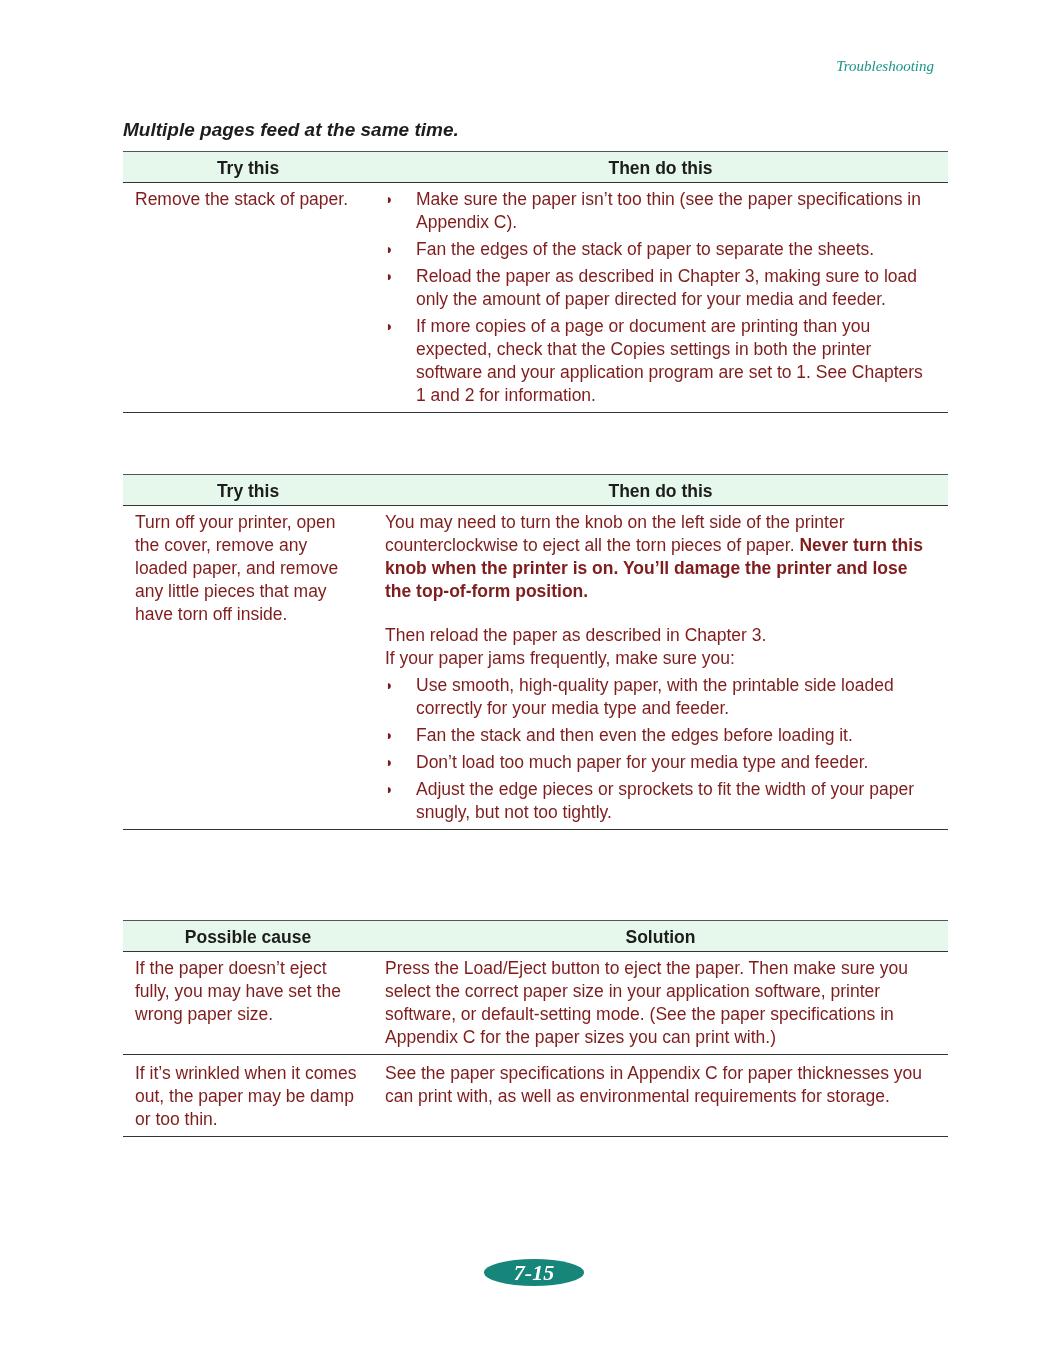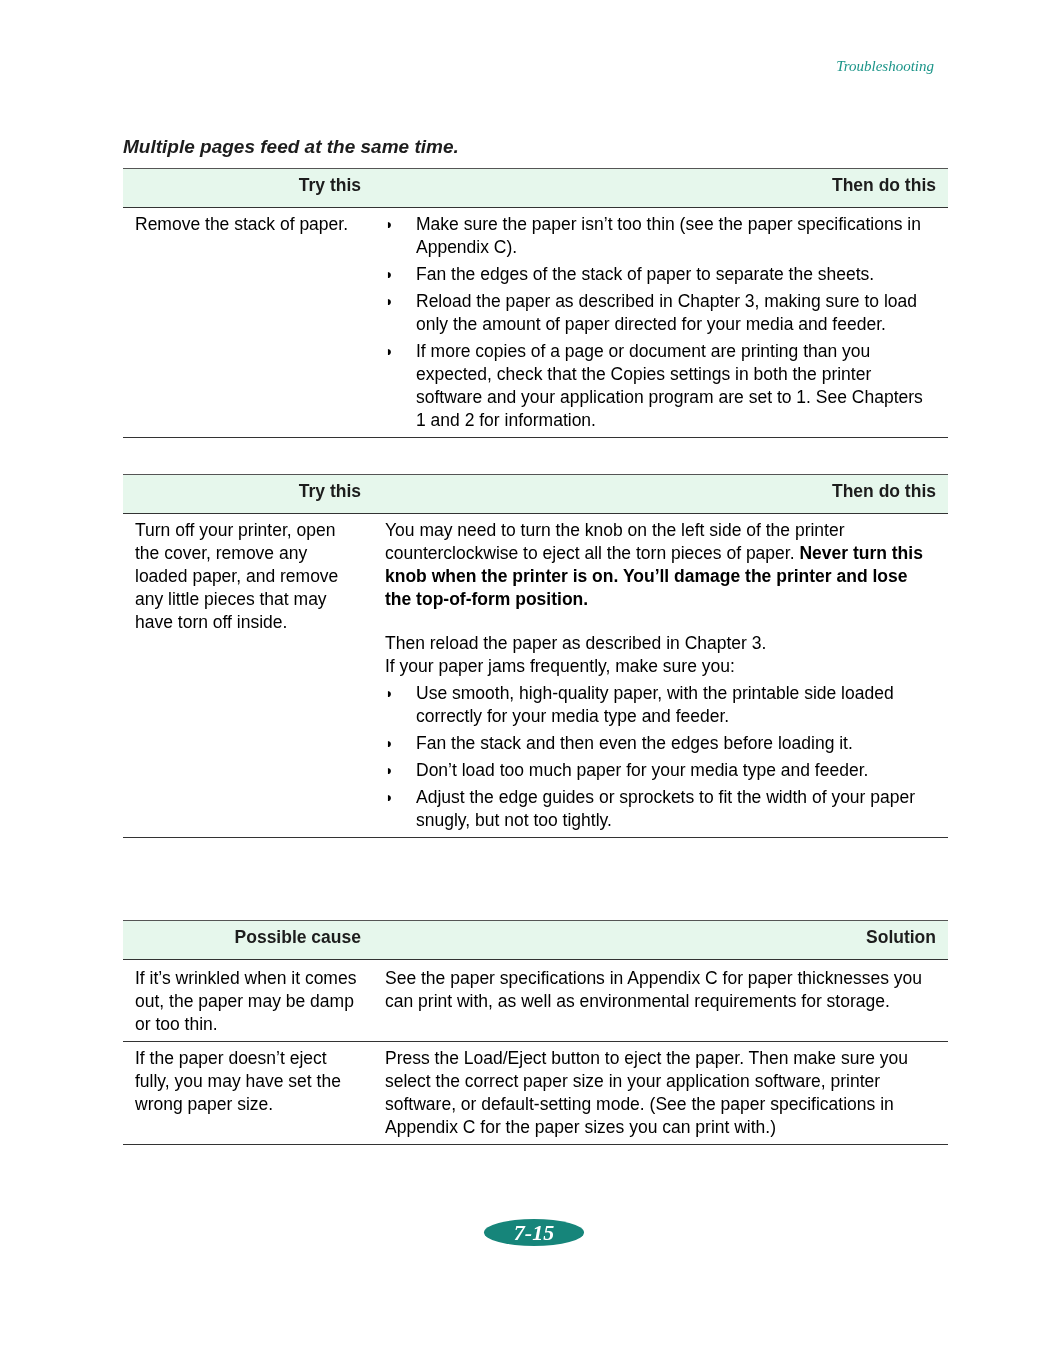--- a/index.html
+++ b/index.html
@@ -6,42 +6,42 @@
     body { width: 1048px; height: 1350px; position: relative; overflow: hidden;
            font-family: "Liberation Sans", sans-serif; color: #222222; }
     .running-head { position: absolute; top: 58px; right: 114px;
                     font-family: "Liberation Serif", serif; font-style: italic;
                     font-size: 15px; color: #1a9488; }
     .section { position: absolute; left: 123px; width: 825px; }
     .section-title { font-style: italic; font-weight: bold; font-size: 19px; color: #1d1d1d;
                      margin: 0 0 10px 0; }
     table { width: 825px; border-collapse: collapse; font-size: 17.5px; line-height: 23px; }
     thead tr { background: #e6f7ec; }
-    th { text-align: right; font-weight: bold; font-size: 17.5px; padding: 5px 12px 10px 12px;
+    th { text-align: center; font-weight: bold; font-size: 17.5px; padding: 5px 12px 2px 12px;
          border-top: 1px solid #555; border-bottom: 1.5px solid #333; color:#1d1d1d; }
     th.c1, td.c1 { width: 226px; }
-    td { vertical-align: top; padding: 5px 12px 5px 12px; color: #000000; }
+    td { vertical-align: top; padding: 5px 12px 5px 12px; color: #7f1d1d; }
     tbody tr.sep td { border-bottom: 1.5px solid #333; }
     ul.bullets { list-style: none; margin: 0; padding: 0; }
     ul.bullets li { position: relative; padding-left: 31px; margin-bottom: 4px; }
     ul.bullets li .bullet { position: absolute; left: 0; top: 0; font-size: 14px; }
     p { margin: 0; }
     p.gap { margin-top: 21px; }
     p.gap2 { margin-bottom: 4px; }
-    .page-number { position: absolute; left: 484px; top: 1219px; width: 100px; height: 27px;
+    .page-number { position: absolute; left: 484px; top: 1259px; width: 100px; height: 27px;
                    border-radius: 50%; background: #16857a; color: #ffffff;
                    font-family: "Liberation Serif", serif; font-style: italic; font-weight: bold;
                    font-size: 22px; text-align: center; line-height: 27px; }
   </style>
 </head>
 <body>
 
 <div class="running-head">Troubleshooting</div>
 
-<div class="section" style="top:136px;">
+<div class="section" style="top:119px;">
   <h2 class="section-title">Multiple pages feed at the same time.</h2>
   <table>
     <thead>
       <tr>
         <th class="c1">Try this</th>
         <th>Then do this</th>
       </tr>
     </thead>
     <tbody>
       <tr class="sep">
@@ -71,42 +71,42 @@
       <tr class="sep">
         <td class="c1">Turn off your printer, open the cover, remove any loaded paper, and remove any little pieces that may have torn off inside.</td>
         <td>
           <p><span>You may need to turn the knob on the left side of the printer counterclockwise to eject all the torn pieces of paper. </span><strong>Never turn this knob when the printer is on. You’ll damage the printer and lose the top-of-form position.</strong></p>
           <p class="gap">Then reload the paper as described in Chapter 3.</p>
           <p class="gap2">If your paper jams frequently, make sure you:</p>
           <ul class="bullets">
             <li><span class="bullet">◗</span><span>Use smooth, high-quality paper, with the printable side loaded correctly for your media type and feeder.</span></li>
             <li><span class="bullet">◗</span><span>Fan the stack and then even the edges before loading it.</span></li>
             <li><span class="bullet">◗</span><span>Don’t load too much paper for your media type and feeder.</span></li>
-            <li style="margin-bottom:0"><span class="bullet">◗</span><span>Adjust the edge guides or sprockets to fit the width of your paper snugly, but not too tightly.</span></li>
+            <li style="margin-bottom:0"><span class="bullet">◗</span><span>Adjust the edge pieces or sprockets to fit the width of your paper snugly, but not too tightly.</span></li>
           </ul>
         </td>
       </tr>
     </tbody>
   </table>
 </div>
 
 <div class="section" style="top:920px;">
   <table>
     <thead>
       <tr>
         <th class="c1">Possible cause</th>
         <th>Solution</th>
       </tr>
     </thead>
     <tbody>
       <tr class="sep">
+        <td class="c1">If the paper doesn’t eject fully, you may have set the wrong paper size.</td>
+        <td>Press the Load/Eject button to eject the paper. Then make sure you select the correct paper size in your application software, printer software, or default-setting mode. (See the paper specifications in Appendix C for the paper sizes you can print with.)</td>
+      </tr>
+      <tr class="sep">
         <td class="c1" style="padding-top:7px">If it’s wrinkled when it comes out, the paper may be damp or too thin.</td>
         <td style="padding-top:7px">See the paper specifications in Appendix C for paper thicknesses you can print with, as well as environmental requirements for storage.</td>
-      </tr>
-      <tr class="sep">
-        <td class="c1">If the paper doesn’t eject fully, you may have set the wrong paper size.</td>
-        <td>Press the Load/Eject button to eject the paper. Then make sure you select the correct paper size in your application software, printer software, or default-setting mode. (See the paper specifications in Appendix C for the paper sizes you can print with.)</td>
       </tr>
     </tbody>
   </table>
 </div>
 
 <div class="page-number">7-15</div>
 
 </body></html>

